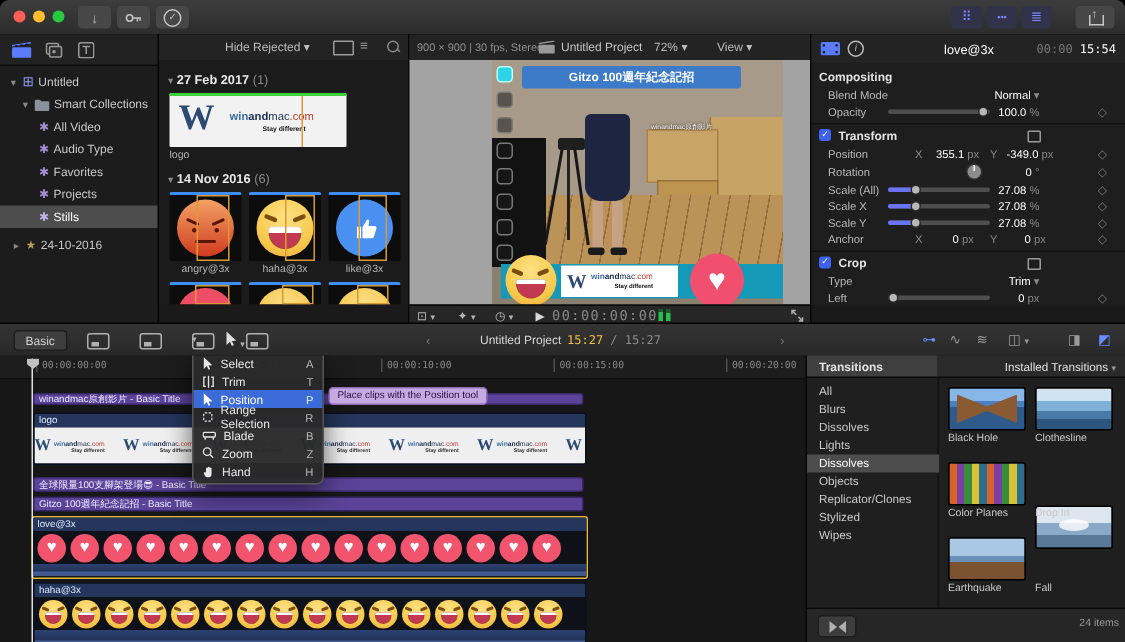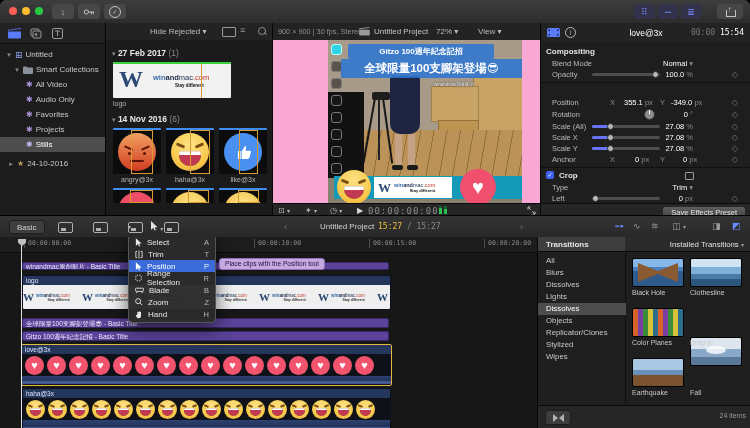--- a/index.html
+++ b/index.html
@@ -170,21 +170,21 @@
           <path d="M0 1.5 a1 1 0 0 1 1-1 h2.6 l1 1 H9 a1 1 0 0 1 1 1 V7 a1 1 0 0 1 -1 1 H1 a1 1 0 0 1 -1-1 Z" fill="#8a919c"></path>
         </svg>
       <span>Smart Collections</span>
     </div>
     <div class="ab sb-row" style="top:54px;padding-left:26px">
       <span style="color:#a68fd6;font-size:8px">✱</span>
       <span>All Video</span>
     </div>
     <div class="ab sb-row" style="top:69px;padding-left:26px">
       <span style="color:#a68fd6;font-size:8px">✱</span>
-      <span>Audio Only</span>
+      <span>Audio Type</span>
     </div>
     <div class="ab sb-row" style="top:84px;padding-left:26px">
       <span style="color:#a68fd6;font-size:8px">✱</span>
       <span>Favorites</span>
     </div>
     <div class="ab sb-row" style="top:99px;padding-left:26px">
       <span style="color:#a68fd6;font-size:8px">✱</span>
       <span>Projects</span>
     </div>
     <div class="ab sb-row sel" style="top:114px;padding-left:26px">
@@ -276,21 +276,21 @@
   <div class="ab" style="left:273px;top:23px;width:267px;height:17px;background:#232323;border-bottom:1px solid #0a0a0a">
     <span class="ab" style="left:5px;top:4px;color:#8f8f8f;font-size:7.3px">900 × 900 | 30 fps, Stereo</span>
     <svg class="ab" style="left:86px;top:4px" width="11" height="9" viewBox="0 0 13 11">
         <rect x="0" y="3.5" width="13" height="7" rx="1" fill="#9a9a9a"></rect>
         <path d="M0 3 L13 1 L12.4 0 L-0.5 2Z" fill="#9a9a9a"></path>
       </svg>
     <span class="ab" style="left:101px;top:4px;color:#c5c5c5">Untitled Project</span>
     <span class="ab" style="left:163px;top:4px;color:#bdbdbd"><span>72%</span> <span>▾</span></span>
     <span class="ab" style="left:205px;top:4px;color:#bdbdbd"><span>View</span> <span>▾</span></span>
   </div>
-  <div class="ab" style="left:273px;top:40px;width:267px;height:163px;background:#f9a8d4">
+  <div class="ab" style="left:273px;top:40px;width:267px;height:163px;background:#a3a3a3">
 
     <div class="ab" style="left:55px;top:0;width:194px;height:163px;overflow:hidden;background:#8a8070">
       
       <div class="ab" style="left:0;top:0;width:194px;height:92px;background:#a89a88"></div>
       <div class="ab" style="left:145px;top:38px;width:49px;height:100px;background:#c7a366;border-left:1px solid #9a7a42"></div>
       <div class="ab" style="left:103px;top:46px;width:46px;height:34px;background:#c9a467;border:1px solid #a5824a"></div>
       <div class="ab" style="left:110px;top:80px;width:39px;height:36px;background:#bd9551;border:1px solid #96713a"></div>
       <div class="ab" style="left:0;top:90px;width:194px;height:48px;background:#bb9257;background-image:repeating-linear-gradient(100deg,rgba(110,75,32,.5) 0 1px,transparent 1px 13px)"></div>
       <div class="ab" style="left:0;top:52px;width:36px;height:86px;background:#121212"></div>
       
@@ -310,21 +310,20 @@
           <span class="vsq"></span>
           <span class="vsq"></span>
           <span class="vsq"></span>
           <span class="vsq"></span>
           <span class="vsq"></span>
           <span class="vsq"></span>
           <span class="vsq"></span>
         </div>
       
       <div class="ab banner" style="left:20px;top:4px;width:146px;height:15px;font-size:8px;line-height:15px;border-radius:2px">Gitzo 100週年紀念記招</div>
-      <div class="ab banner nw" style="left:13px;top:19px;width:181px;height:19px;font-size:11.5px;line-height:19px">全球限量100支腳架登場😎</div>
       <div class="ab" style="left:106px;top:42px;font-size:4.5px;color:rgba(255,255,255,.9);text-shadow:0 0 2px #000">winandmac原創影片</div>
       
       <div class="ab" style="left:6px;top:136px;width:188px;height:23px;background:#1499b8"></div>
       <span class="em-face ab" style="left:9px;top:130px;width:34px;height:34px"><i class="e1"></i><i class="e2"></i><i class="m"></i></span>
       <div class="ab" style="left:46px;top:137px;width:78px;height:21px;background:#fff;display:flex;align-items:center;gap:3px;padding-left:4px;box-sizing:border-box">
         <b class="wm" style="font-size:13px">W</b>
         <span style="display:flex;flex-direction:column">
           <span class="brandtxt nw" style="font-size:5.5px"><b>win</b><u>and</u><s>mac</s><em>.com</em></span>
           <span style="font-size:4px;color:#111;font-weight:bold;text-align:right">Stay different</span>
         </span>
@@ -373,20 +372,25 @@
   </div>
   <div class="ab irow" style="top:69px">
     <span class="ilbl">Opacity</span>
     <span class="slider" style="left:52px;width:68px">
         <i class="th" style="left:60px"></i>
       </span>
     <span class="ival" style="right:57px"><span>100.0</span> <span class="iunit">%</span></span>
     <span class="kf">◇</span>
   </div>
   <div class="ab hline" style="left:541px;top:82px;width:209px;background:#101010"></div>
+  <div class="ab irow" style="top:85px">
+    <span class="chk">✓</span>
+    <span class="ititle" style="left:19px">Transform</span>
+    <span class="secic"></span>
+  </div>
   <div class="ab irow" style="top:97px">
     <span class="ilbl">Position</span>
     <span class="ival iunit" style="left:70px">X</span>
     <span class="ival" style="left:84px"><span>355.1</span> <span class="iunit">px</span></span>
     <span class="ival iunit" style="left:120px">Y</span>
     <span class="ival" style="left:131px"><span>-349.0</span> <span class="iunit">px</span></span>
     <span class="kf">◇</span>
   </div>
   <div class="ab irow" style="top:109px">
     <span class="ilbl">Rotation</span>
@@ -441,23 +445,20 @@
     <span class="ilbl">Type</span>
     <span class="ival" style="right:57px"><span>Trim</span> <span class="iunit">▾</span></span>
   </div>
   <div class="ab irow" style="top:193px">
     <span class="ilbl">Left</span>
     <span class="slider" style="left:52px;width:68px">
         <i class="th" style="left:0"></i>
       </span>
     <span class="ival" style="right:57px"><span>0</span> <span class="iunit">px</span></span>
     <span class="kf">◇</span>
-  </div>
-  <div class="ab botbar" style="left:541px;top:203px;width:209px;height:12px">
-    <span class="ab" style="right:4px;top:1.5px;background:linear-gradient(#5c5c5c,#464646);border:1px solid #2a2a2a;border-radius:3px;padding:1px 8px;color:#e0e0e0;font-size:7.5px">Save Effects Preset</span>
   </div>
 
   <div class="ab" style="left:0;top:215px;width:750px;height:22px;background:linear-gradient(#343434,#282828);border-top:1px solid #000;border-bottom:1px solid #000">
     <span class="ab" style="left:9px;top:4px;background:#3e3e3e;border:1px solid #1e1e1e;border-radius:3px;padding:1.5px 7px;color:#d0d0d0;font-size:8px">Basic</span>
     <span class="ab edit-ic" style="left:58px;top:6px"></span>
     <span class="ab edit-ic" style="left:76px;top:6px"></span>
     <span class="ab edit-ic" style="left:94px;top:6px"></span>
     <span class="ab edit-ic" style="left:112px;top:6px"></span>
     <span class="ab" style="left:128px;top:7px;color:#b0b0b0;font-size:6px">▾</span>
     <span class="ab" style="left:150px;top:5px">

